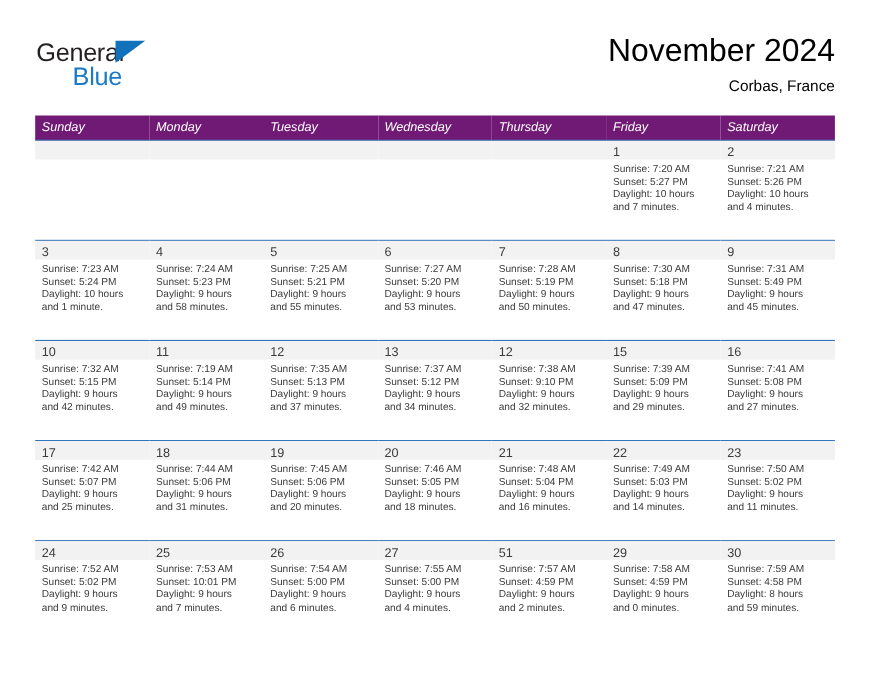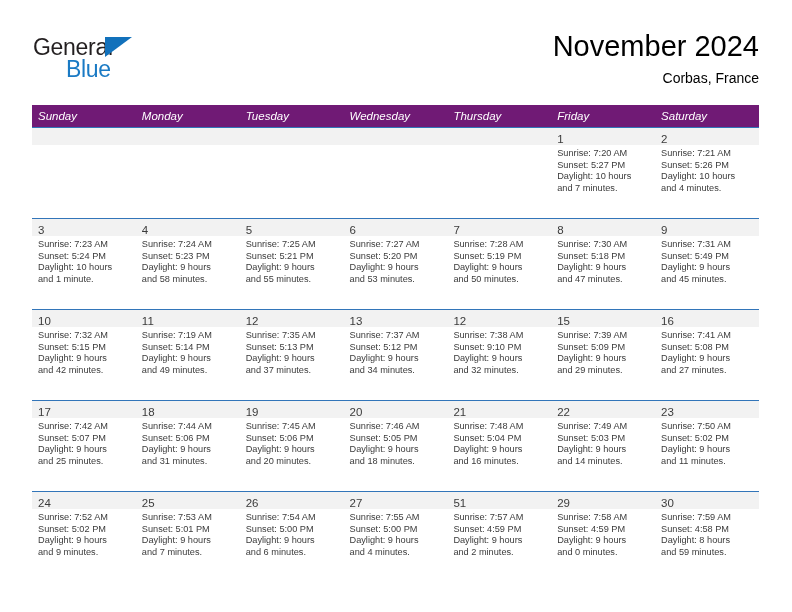--- a/index.html
+++ b/index.html
@@ -508,21 +508,21 @@
                 <div class="cell-line">Daylight: 9 hours</div>
                 <div class="cell-line">and 9 minutes.</div>
               </div>
             </div>
           </td>
           <td>
             <div class="cell">
               <div class="daynum-band"><span class="daynum">25</span></div>
               <div class="cell-body">
                 <div class="cell-line">Sunrise: 7:53 AM</div>
-                <div class="cell-line">Sunset: 5:01 PM</div>
+                <div class="cell-line">Sunset: 10:01 PM</div>
                 <div class="cell-line">Daylight: 9 hours</div>
                 <div class="cell-line">and 7 minutes.</div>
               </div>
             </div>
           </td>
           <td>
             <div class="cell">
               <div class="daynum-band"><span class="daynum">26</span></div>
               <div class="cell-body">
                 <div class="cell-line">Sunrise: 7:54 AM</div>

